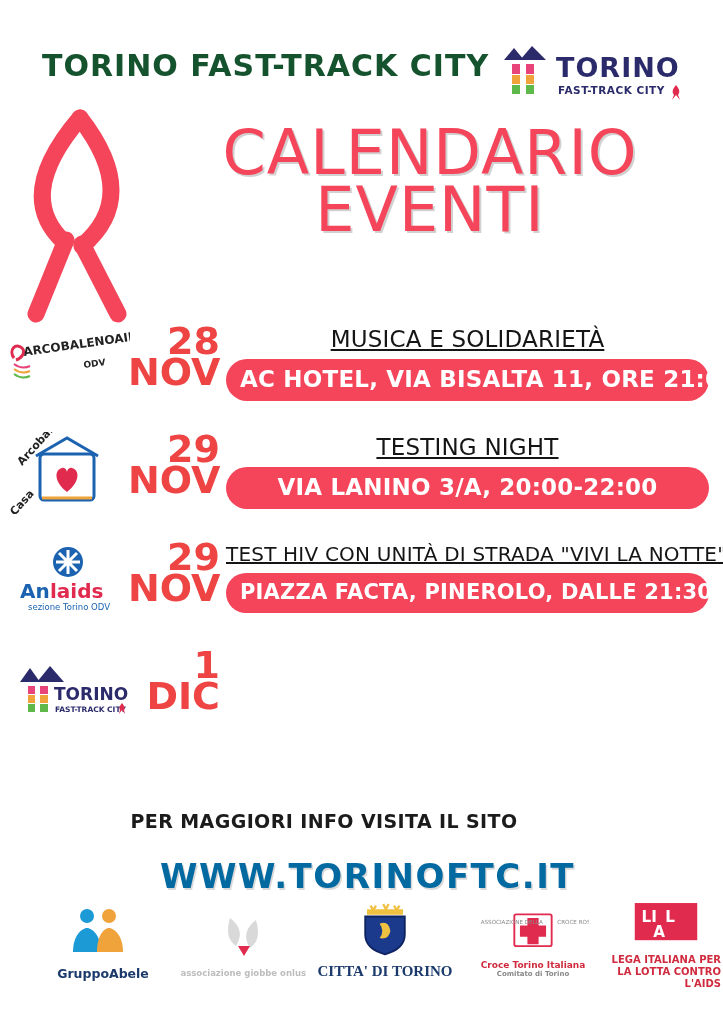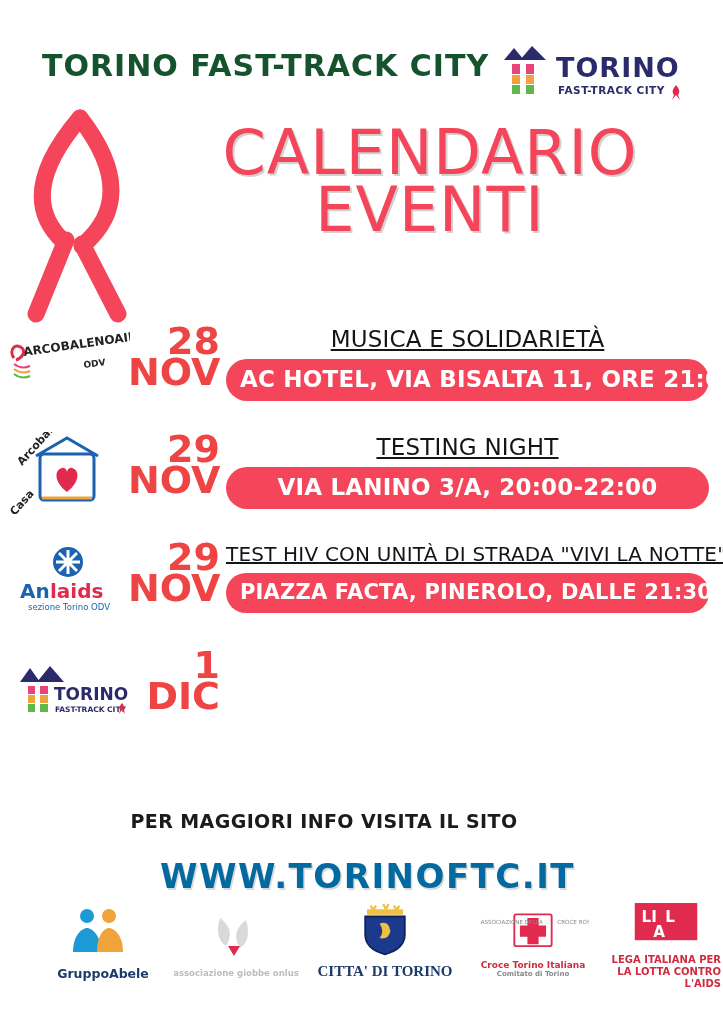--- a/index.html
+++ b/index.html
@@ -252,21 +252,21 @@
     <div class="sp" style="left:33px; top:4px; width:140px;">
       <svg viewBox="0 0 120 56" width="120" height="56">
         <circle cx="44" cy="12" r="7" fill="#1b9ad6"></circle>
         <circle cx="66" cy="12" r="7" fill="#f0a33a"></circle>
         <path d="M30 48 C30 30 40 24 44 24 C48 24 58 30 58 48 Z" fill="#1b9ad6"></path>
         <path d="M54 48 C54 30 62 24 66 24 C70 24 80 30 80 48 Z" fill="#f0a33a"></path>
       </svg>
       <div class="sp-cap" style="font-size:12.5px; margin-top:2px;">GruppoAbele</div>
     </div>
 
-    <div class="sp" style="left:166px; top:12px; width:140px;">
+    <div class="sp" style="left:166px; top:12px; width:140px;text-align:right;">
       <svg viewBox="0 0 120 50" width="120" height="50">
         <path d="M44 6 q16 12 6 28 q-12 -8 -6 -28" fill="#d9d9d9"></path>
         <path d="M70 8 q-16 12 -6 28 q12 -8 6 -28" fill="#d9d9d9"></path>
         <path d="M52 34 l6 10 l6 -10 z" fill="#e02a4e"></path>
       </svg>
       <div class="sp-cap" style="font-size:8.5px; color:#bdbdbd; margin-top:2px;">associazione giobbe onlus</div>
     </div>
 
     <div class="sp" style="left:300px; top:2px; width:170px;">
       <svg viewBox="0 0 120 58" width="108" height="56">

